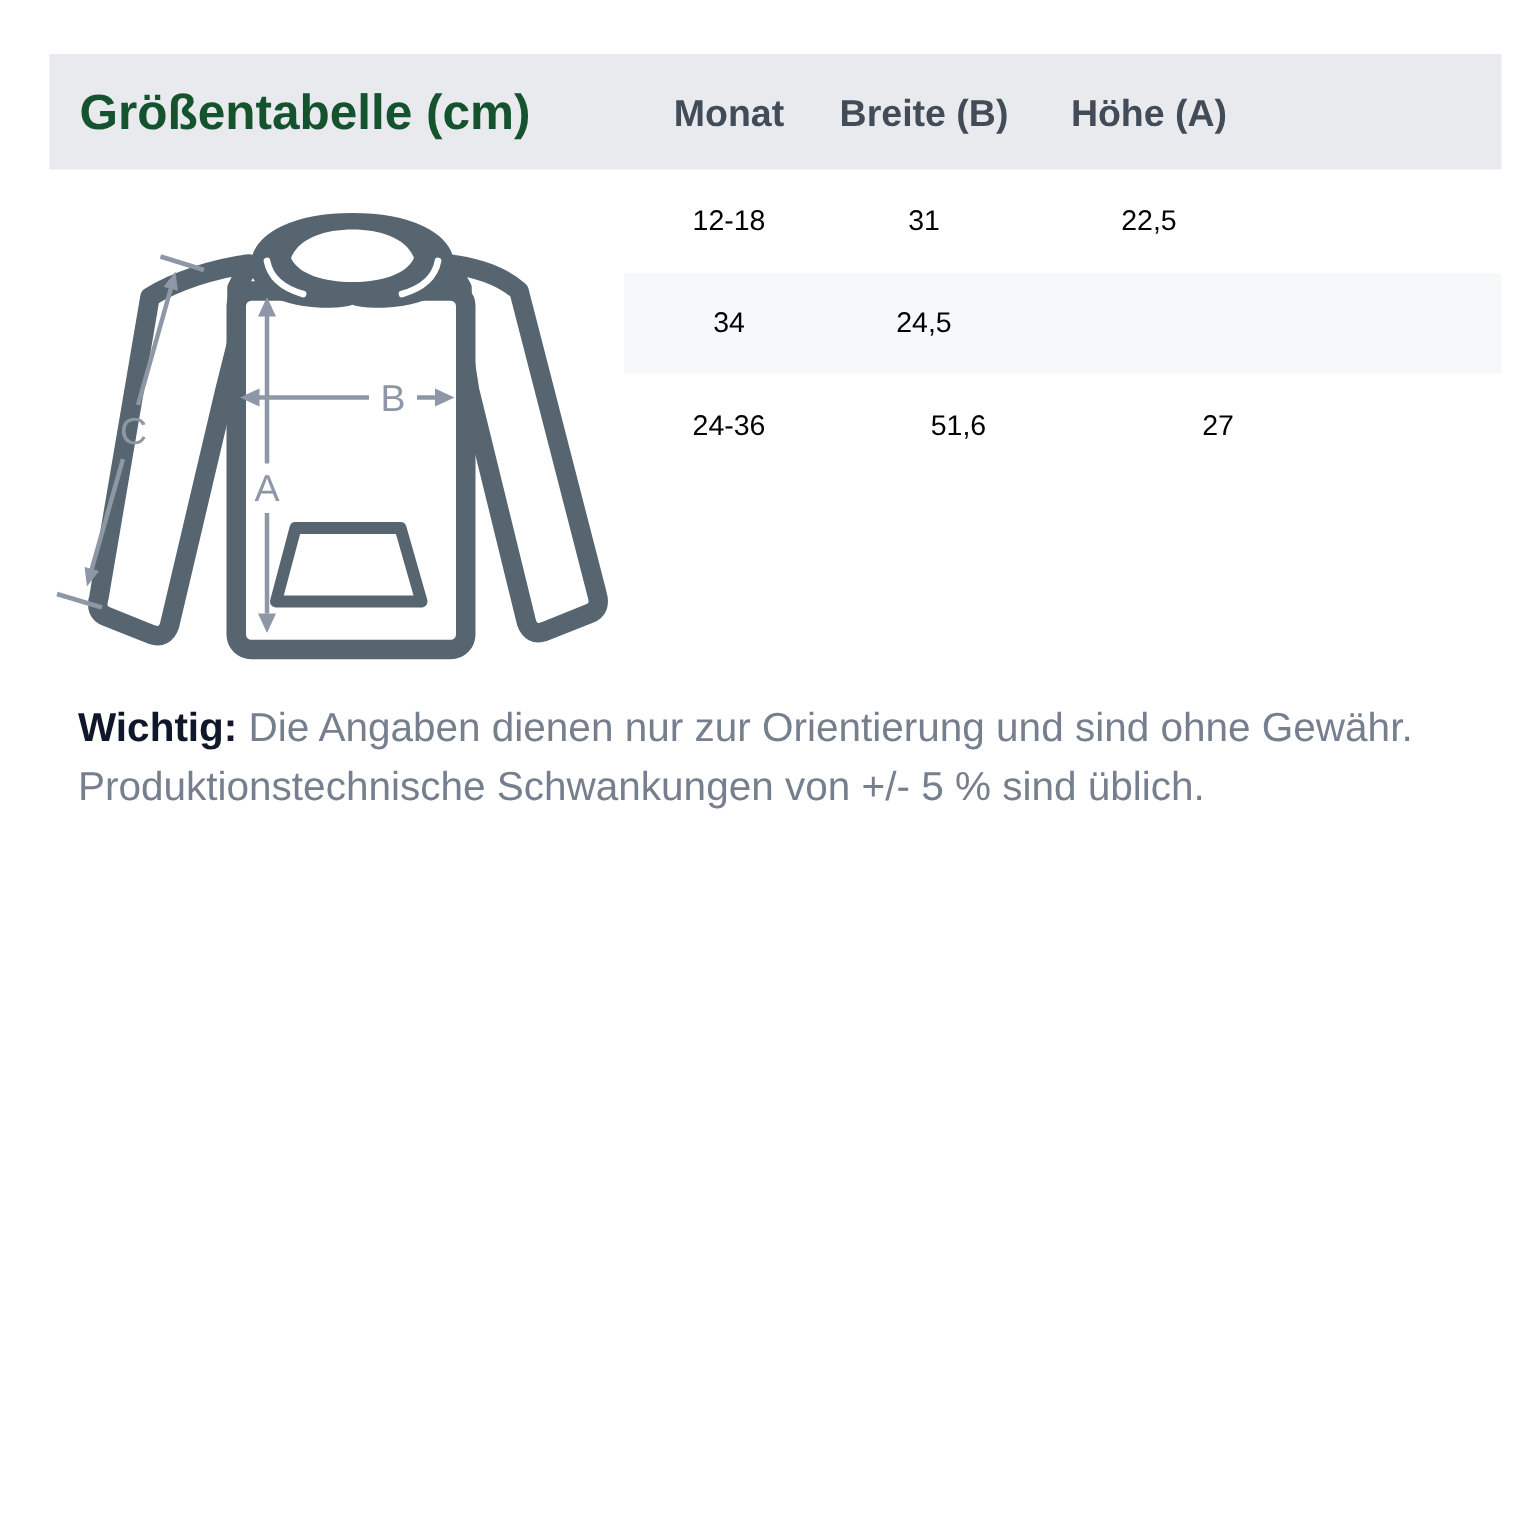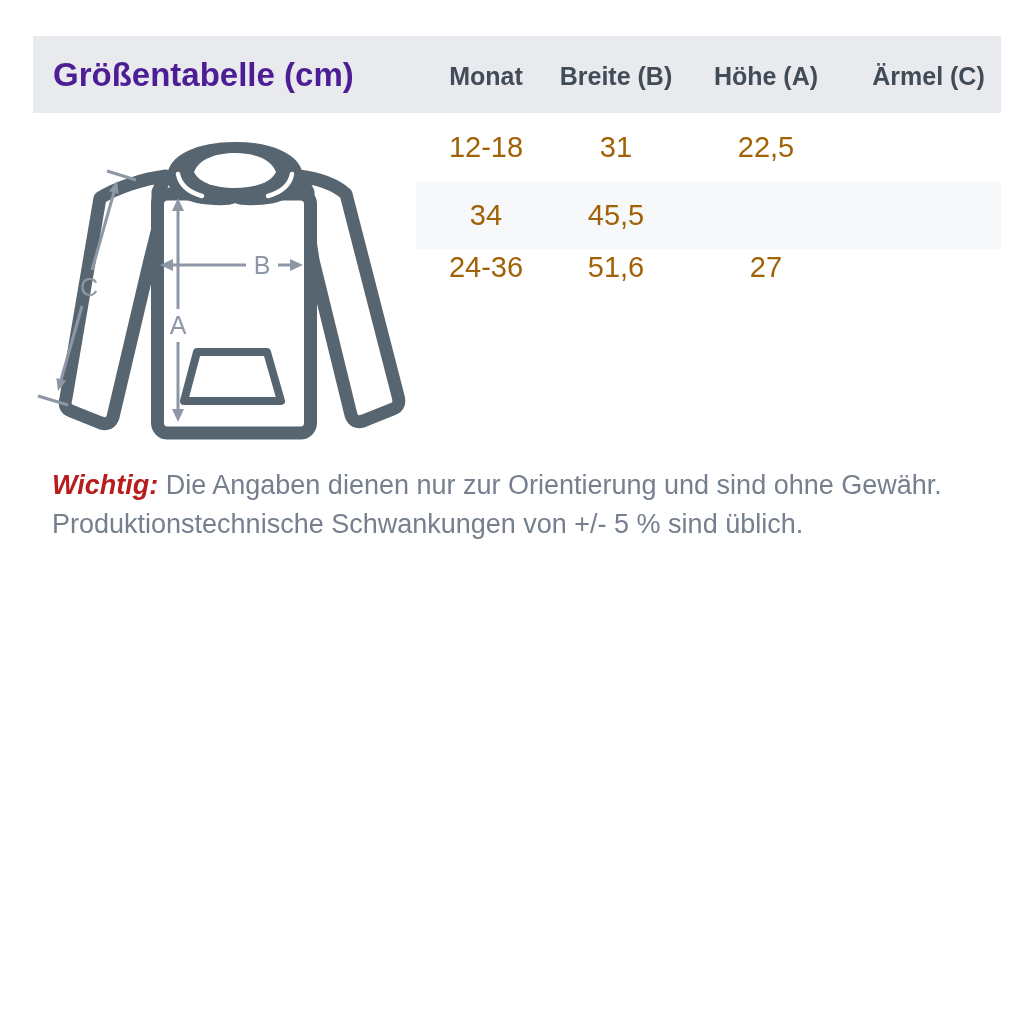--- a/index.html
+++ b/index.html
@@ -11,77 +11,76 @@
   }
 
   
   .header-band {
     position:absolute; left:33px; top:36px; width:968px; height:77px;
     background:#e9eaed;
   }
   .page-title {
     position:absolute; left:53px; top:36px; height:77px;
     display:flex; align-items:center;
-    font-size:33px; font-weight:bold; color:#4c1d95;
+    font-size:33px; font-weight:bold; color:#14532d;
   }
   .col-grid {
     position:absolute; left:416px; width:585px;
     display:grid; grid-template-columns:140px 120px 180px 145px;
   }
   .head-grid { top:36px; height:80px; }
   .head-cell {
     display:flex; align-items:center; justify-content:center;
     font-size:25px; font-weight:bold; color:#424c58; white-space:nowrap;
   }
 
   
   .row { position:absolute; left:416px; width:585px;
     display:grid; grid-template-columns:140px 120px 180px 145px; }
   .row-1 { top:113px; height:69px; }
   .row-2 { top:182px; height:67px; background:#f7f8fa; }
-  .row-3 { top:232px; height:71px; }
+  .row-3 { top:249px; height:71px;gap:23px; }
   .cell {
     display:flex; align-items:center; justify-content:center;
-    font-size:29px; font-weight:normal; color:#a16207; white-space:nowrap;
+    font-size:19px; font-weight:normal; color:#000000; white-space:nowrap;
   }
 
   
   .hoodie-wrap { position:absolute; left:30px; top:130px; width:400px; height:330px; }
 
   
   .note {
     position:absolute; left:52px; top:466px; width:950px;
     font-size:27px; line-height:39px; color:#757f8d;
   }
   .note-line { display:block; }
-  .note b { font-weight:bold; color:#b91c1c;font-style:italic; }
+  .note b { font-weight:bold; color:#0f172a; }
 </style>
 </head>
 <body>
 
 <div class="canvas">
 
   <div class="header-band"></div>
   <div class="page-title">Größentabelle (cm)</div>
 
   <div class="col-grid head-grid">
     <div class="head-cell">Monat</div>
     <div class="head-cell">Breite (B)</div>
     <div class="head-cell">Höhe (A)</div>
-    <div class="head-cell">Ärmel (C)</div>
   </div>
 
   <div class="row row-1">
     <div class="cell">12-18</div>
     <div class="cell">31</div>
     <div class="cell">22,5</div>
   </div>
   <div class="row row-2">
     <div class="cell">34</div>
-    <div class="cell">45,5</div>
+    <div class="cell">24,5</div>
   </div>
   <div class="row row-3">
     <div class="cell">24-36</div>
     <div class="cell">51,6</div>
     <div class="cell">27</div>
   </div>
 
   <div class="hoodie-wrap">
     <svg width="400" height="330" viewBox="0 0 400 330">
 

